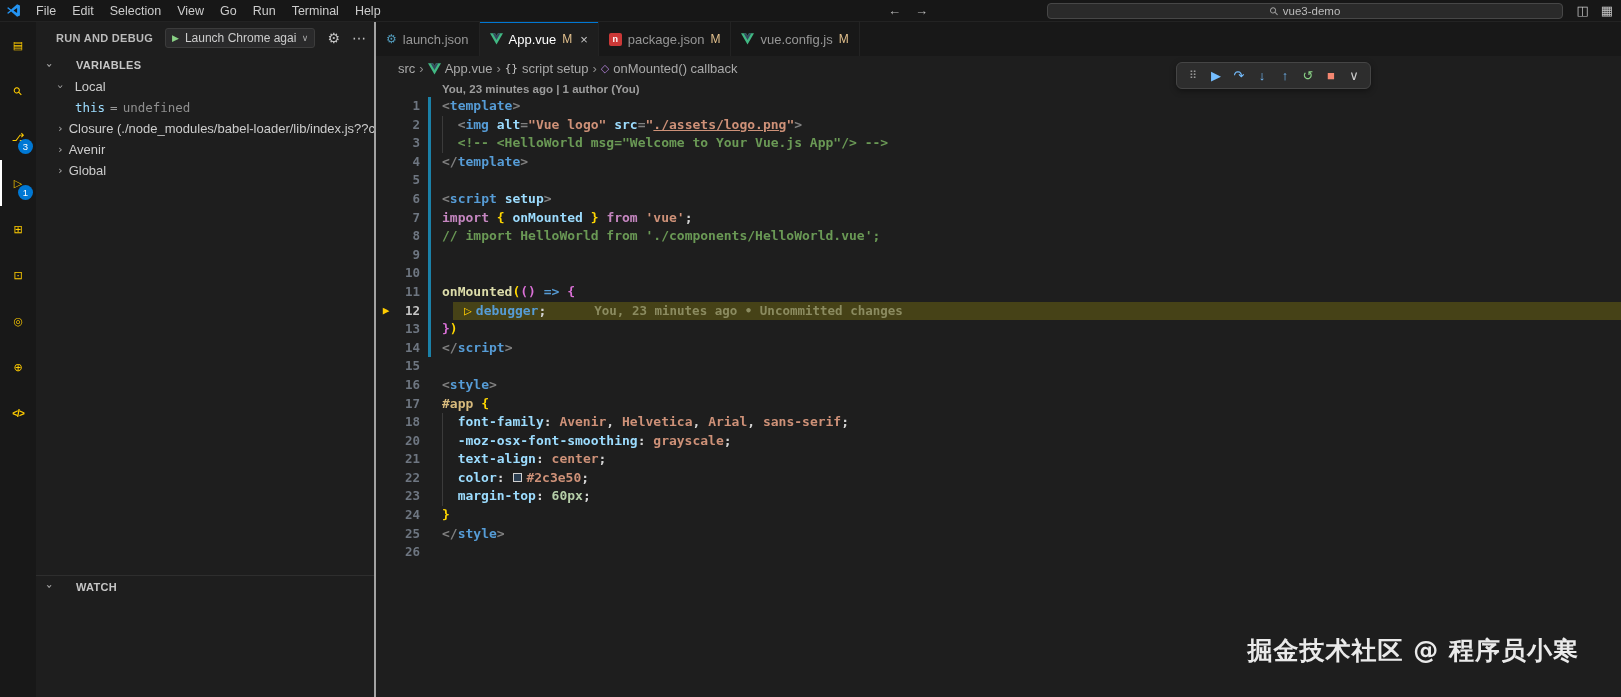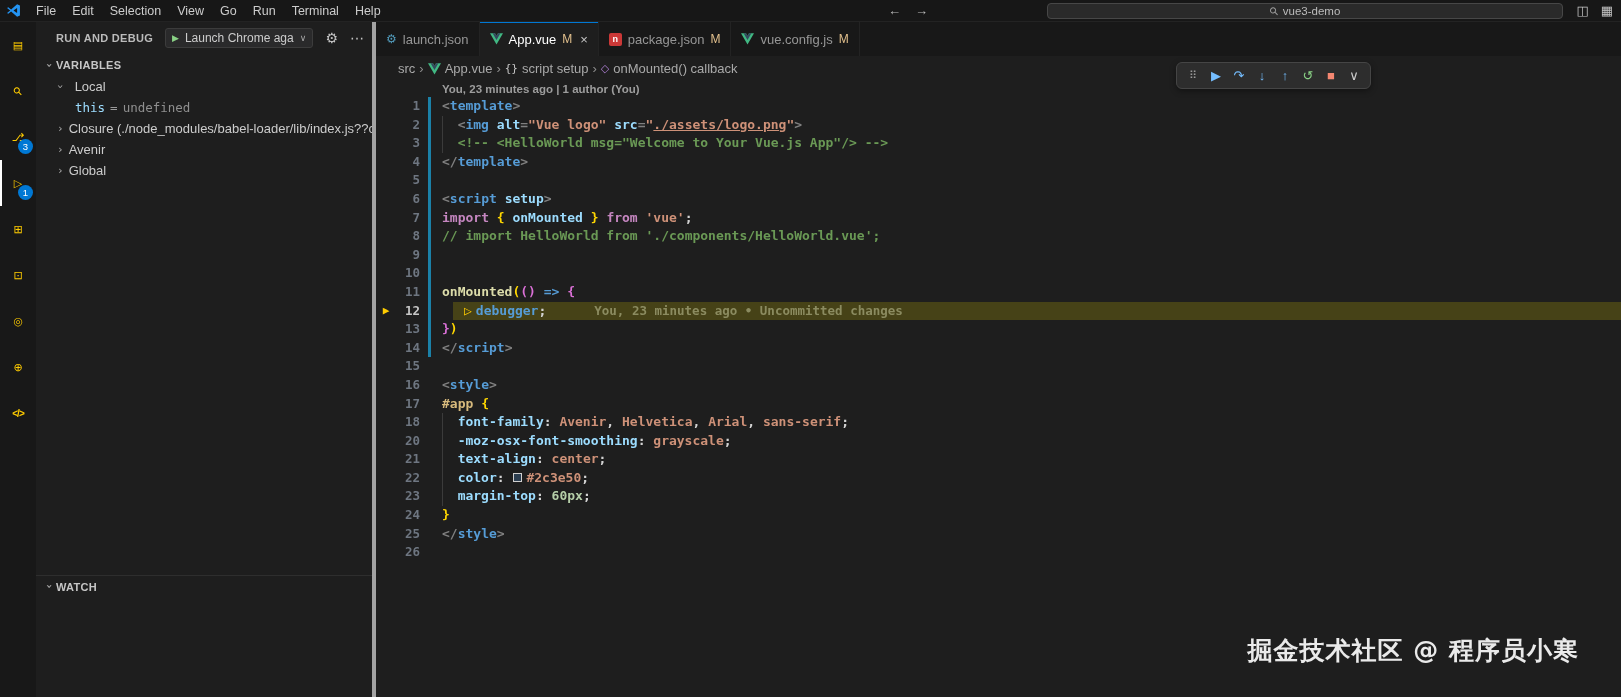--- a/index.html
+++ b/index.html
@@ -24,31 +24,31 @@
   .activitybar { width:36px; background:#181818; display:flex; flex-direction:column; align-items:stretch; }
   .act-item { position:relative; height:46px; display:flex; align-items:center; justify-content:center;
     color:#868686; font-size:17px; cursor:pointer; }
   .act-item.active { color:#ffffff; box-shadow:inset 2px 0 0 #ffffff; }
   .act-item .glyph.rot { transform:rotate(-45deg); }
   .act-item .glyph.small { font-size:10px; font-weight:bold; letter-spacing:-1px; }
   .badge { position:absolute; right:3px; bottom:6px; min-width:15px; height:15px; border-radius:50%;
     background:#0078d4; color:#fff; font-size:9.5px; display:flex; align-items:center; justify-content:center; }
 
   
-  .sidebar { width:340px; background:#1e1e1e; border-right:4px solid #a3a3a3; color:#cccccc;
+  .sidebar { width:340px; background:#1e1e1e; border-right:2px solid #a3a3a3; color:#cccccc;
     display:flex; flex-direction:column; overflow:hidden; }
   .side-top { height:32px; display:flex; align-items:center; gap:12px; padding:0 8px 0 20px; }
   .side-title { font-size:11px; font-weight:bold; letter-spacing:.3px; color:#bbbbbb; white-space:nowrap; }
   .launch-box { display:flex; align-items:center; gap:6px; width:158px; height:20px; padding:0 6px;
     background:#2a2a2b; border:1px solid #3c3c3c; border-radius:3px; cursor:pointer; overflow:hidden; }
   .launch-play { color:#89d185; font-size:9px; }
   .launch-label { font-size:12px; color:#cccccc; white-space:nowrap; overflow:hidden; flex:1; }
   .launch-chev { color:#aaaaaa; font-size:9px; }
   .side-gear, .side-more { color:#c3c3c3; font-size:14px; cursor:pointer; }
-  .section-header { display:flex; align-items:center; gap:3px; height:22px; padding-left:10px;
+  .section-header { display:flex; align-items:center; gap:23px; height:22px; padding-left:10px;
     font-size:11px; font-weight:bold; color:#c6c6c6; letter-spacing:.3px; cursor:pointer; }
   .chev { display:inline-block; color:#b0b0b0; font-size:11px; font-family:"DejaVu Sans Mono",monospace; }
   .chev.down { transform:rotate(90deg); }
   .tree-row { display:flex; align-items:center; gap:5px; height:21px; font-size:13px; white-space:nowrap;
     overflow:hidden; cursor:pointer; }
   .var-name { color:#9cdcfe; font-family:"DejaVu Sans Mono",monospace; font-size:12.5px; }
   .var-eq { color:#9a9a9a; font-family:"DejaVu Sans Mono",monospace; font-size:12.5px; }
   .var-value { color:#8f8f8f; font-family:"DejaVu Sans Mono",monospace; font-size:12.5px; }
   .tree-label { color:#cccccc; }
   .side-spacer { height:394px; }

